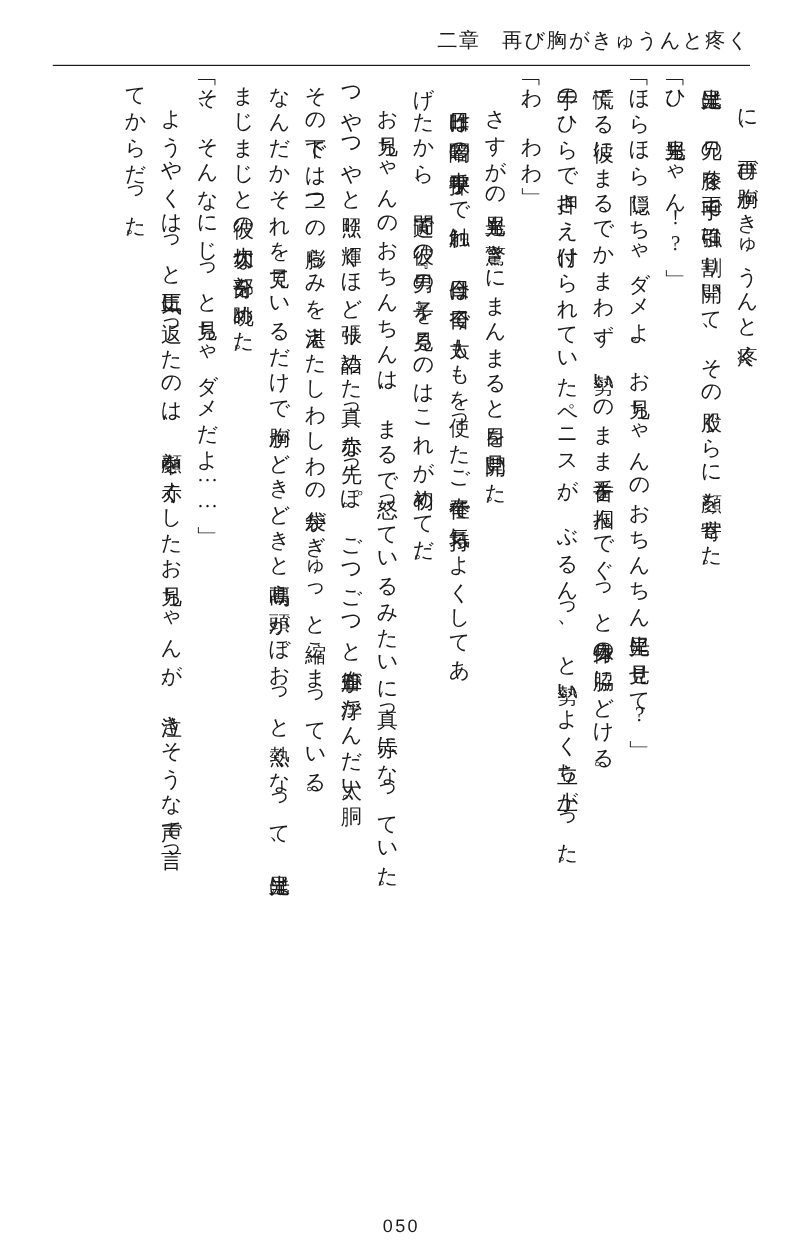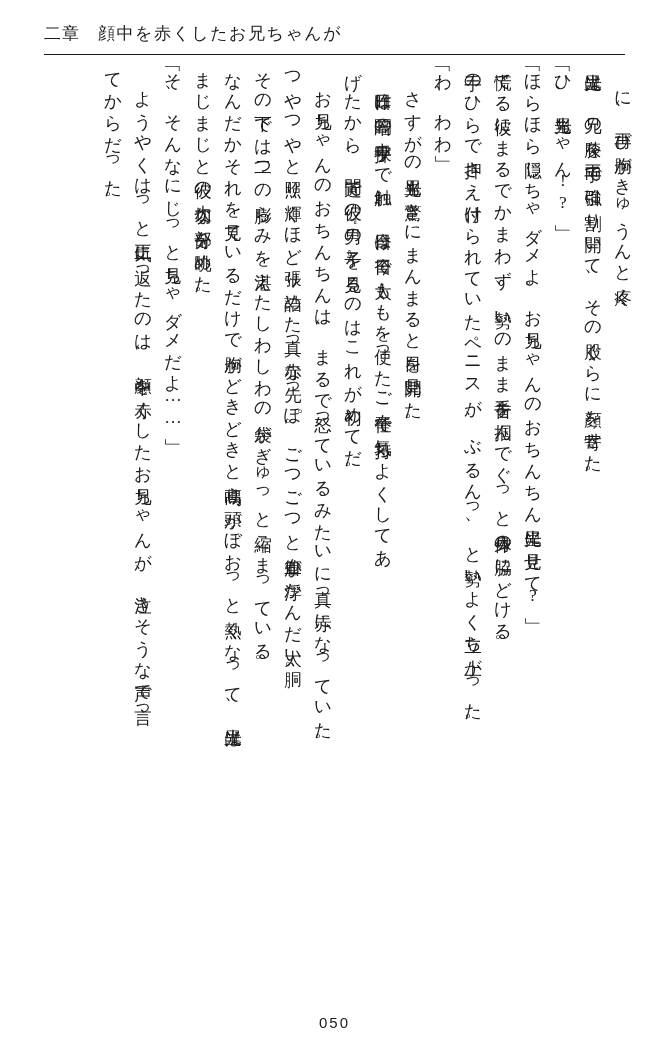--- a/index.html
+++ b/index.html
@@ -24,20 +24,21 @@
     position: absolute;
     top: 18px;
     left: 44px;
     right: 44px;
     height: 30px;
     display: flex;
     align-items: center;
     gap: 18px;
     border-bottom: 1.2px solid #1b1b1b;
     padding-bottom: 6px;
+    justify-content: flex-end;
   }
   #header .chap-num {
     font-size: 17px;
     letter-spacing: 1px;
     white-space: nowrap;
   }
   #header .chap-title {
     font-size: 17px;
     letter-spacing: 1.5px;
     white-space: nowrap;
@@ -90,21 +91,21 @@
     font-family: "Liberation Sans", sans-serif;
   }
 </style>
 </head>
 <body>
 
 <div id="page">
 
   <div id="header">
     <span class="chap-num">二章</span>
-    <span class="chap-title">顔中を赤くしたお兄ちゃんが</span>
+    <span class="chap-title">再び胸がきゅうんと疼く</span>
   </div>
 
   <div id="body-area">
       <div class="vline indent">に、再び胸がきゅうんと疼く。</div>
       <div class="vline dialogue">光里は、兄の膝を両手で強引に割り開いて、その股ぐらに顔を寄せた。</div>
       <div class="vline dialogue">「ひ、光里ちゃん!?」</div>
       <div class="vline dialogue">「ほらほら隠しちゃダメよ。お兄ちゃんのおちんちん光里に見せて?」</div>
       <div class="vline dialogue">慌てる彼にまるでかまわず、勢いのまま手首を掴んでぐっと身体の脇にどける。</div>
       <div class="vline dialogue">手のひらで押さえ付けられていたペニスが、ぶるんっ、と勢いよく立ち上がった。</div>
       <div class="vline dialogue">「わ、わわ」</div>

